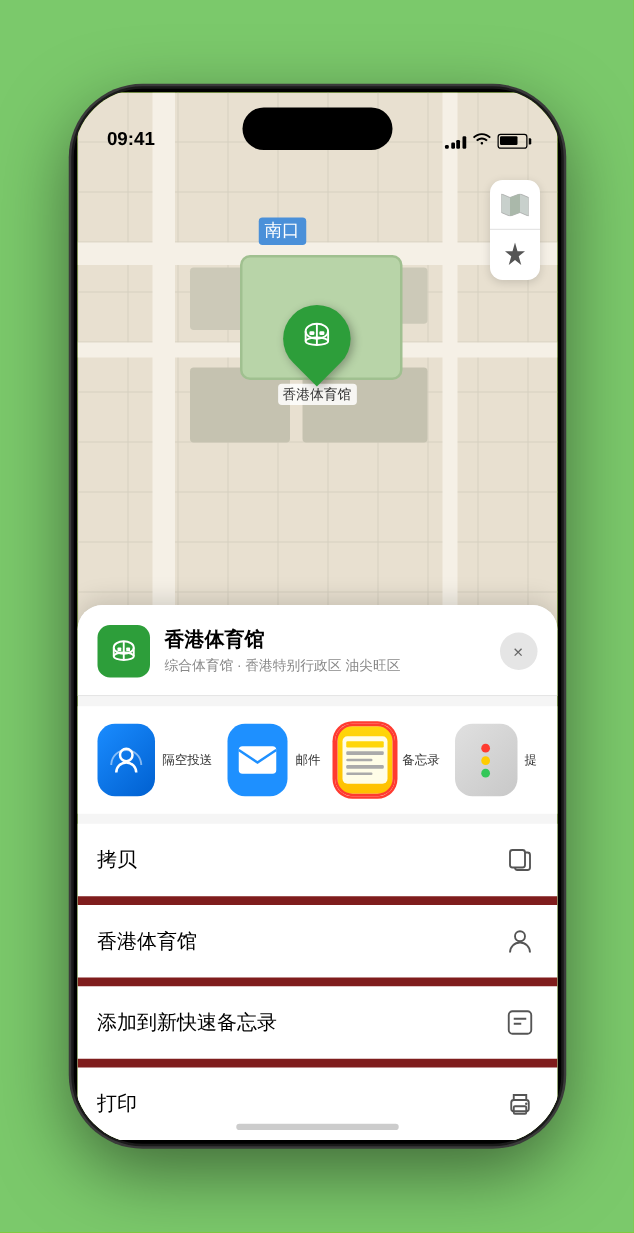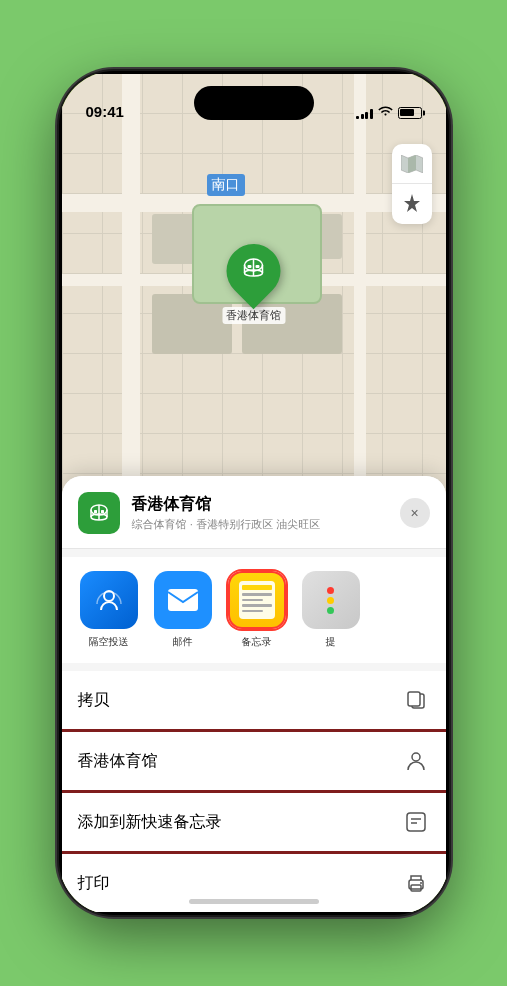--- a/index.html
+++ b/index.html
@@ -318,21 +318,21 @@
       padding: 14px 16px;
       margin-top: 8px;
       display: flex;
       gap: 12px;
       overflow-x: auto;
       scrollbar-width: none;
     }
     .share-row::-webkit-scrollbar { display: none; }
     .share-item {
       display: flex;
-      flex-direction: column;
+      flex-direction: row;
       align-items: center;
       gap: 6px;
       min-width: 62px;
     }
     .share-icon-wrap {
       width: 58px;
       height: 58px;
       border-radius: 14px;
       display: flex;
       align-items: center;
@@ -380,21 +380,21 @@
     
     .action-list {
       background: #fff;
       margin-top: 8px;
     }
     .action-item {
       display: flex;
       align-items: center;
       justify-content: space-between;
       padding: 15px 16px;
-      border-bottom: 3px solid #7f1d1d;
+      border-bottom: 7px solid #7f1d1d;
       cursor: pointer;
     }
     .action-item:last-child { border-bottom: none; }
     .action-text {
       font-size: 16px;
       color: #000;
     }
     .action-icon-right {
       width: 28px;
       height: 28px;

